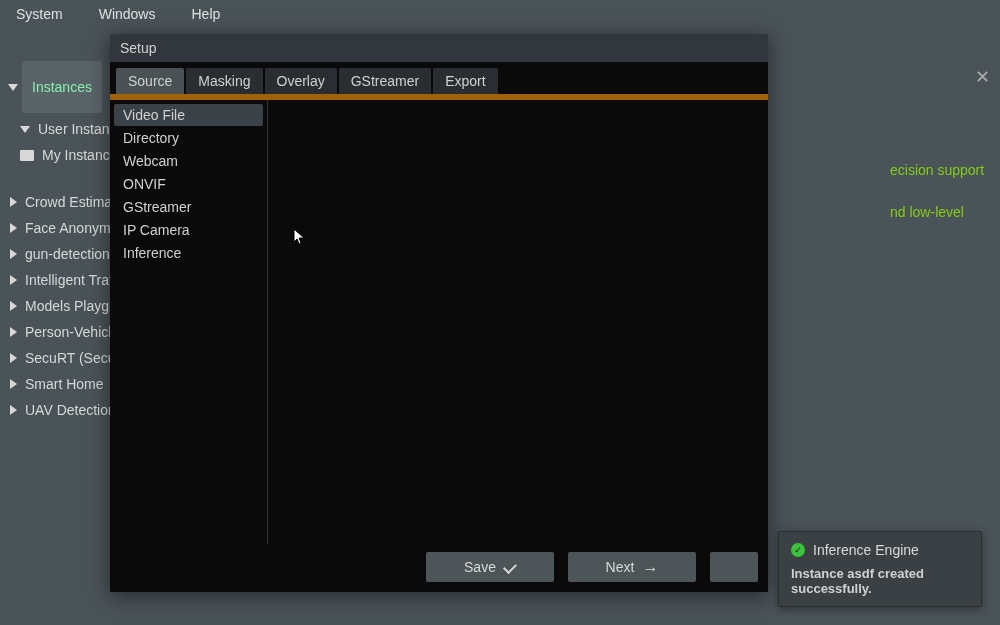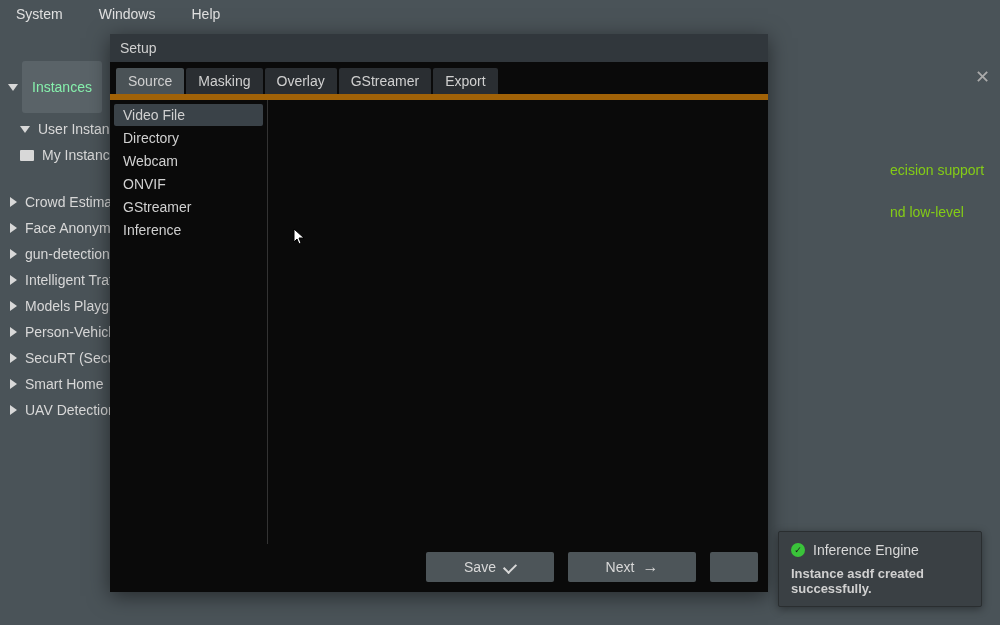--- a/index.html
+++ b/index.html
@@ -371,20 +371,21 @@
     <div class="modal-tab">Export</div>
   </div>
 
   <div class="modal-body">
     <div class="source-list">
       <div class="source-item selected">Video File</div>
       <div class="source-item">Directory</div>
       <div class="source-item">Webcam</div>
       <div class="source-item">ONVIF</div>
       <div class="source-item">GStreamer</div>
+      <div class="source-item">IP Camera</div>
       <div class="source-item">Inference</div>
     </div>
     <div class="modal-right"></div>
   </div>
 
   <div class="modal-footer">
     <button class="modal-btn">
       <span>Save</span>
       <span class="check-icon"></span>
     </button>

